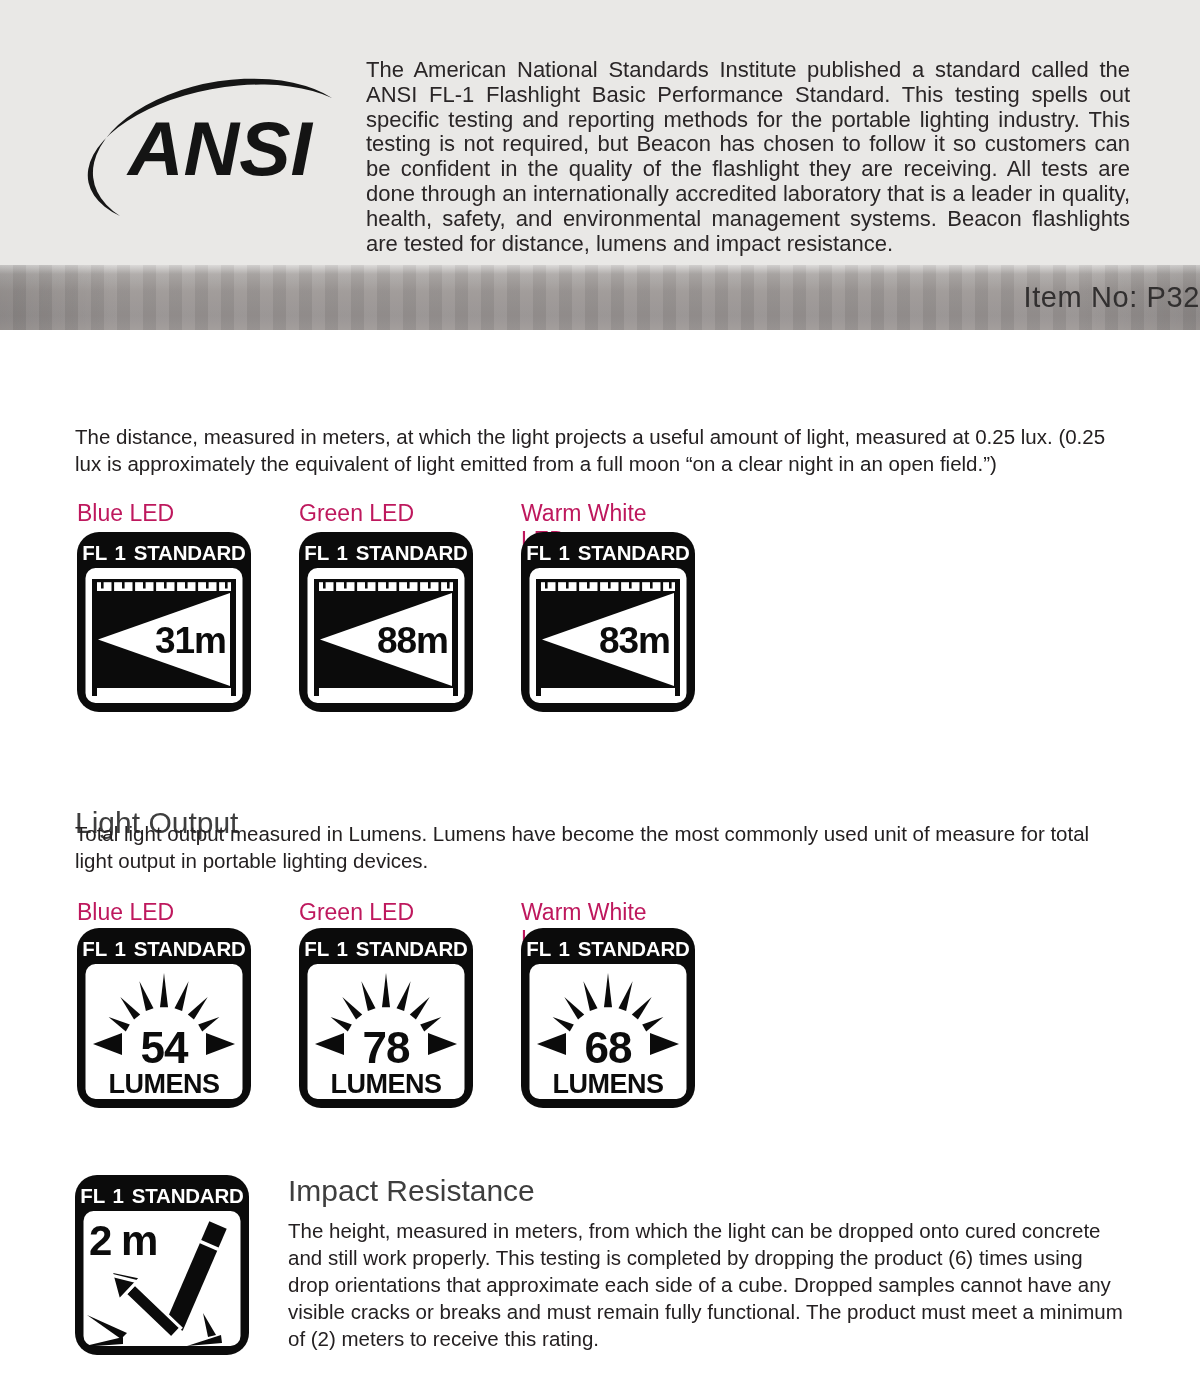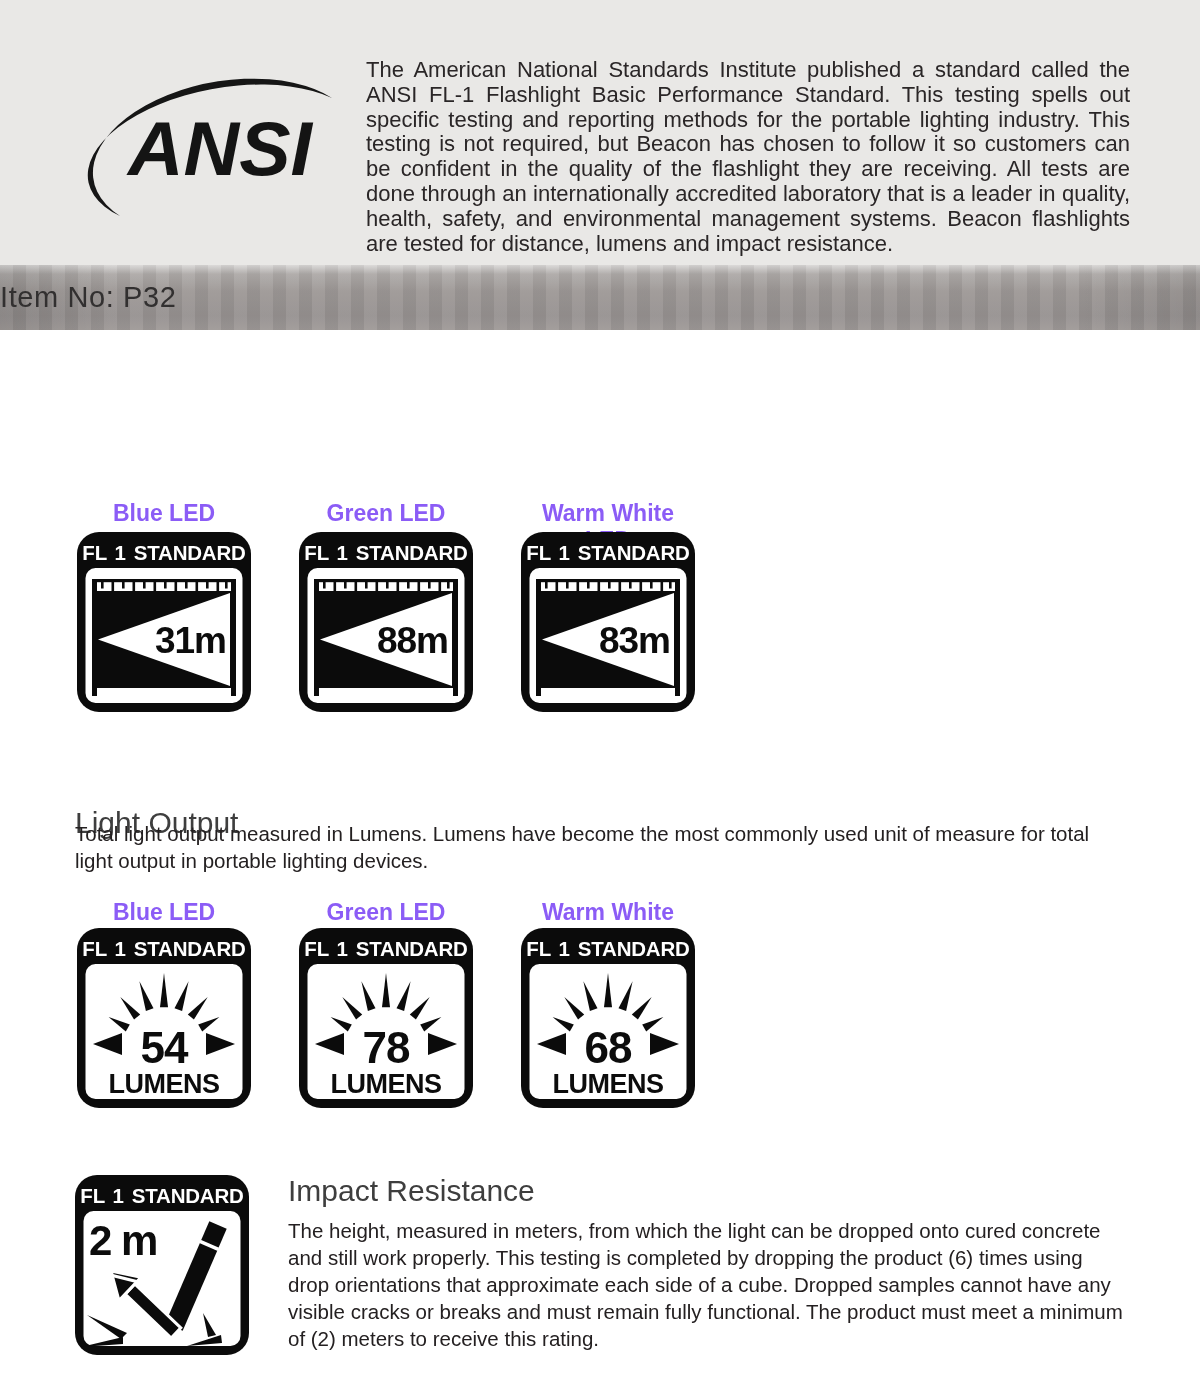--- a/index.html
+++ b/index.html
@@ -16,36 +16,36 @@
     position:absolute; left:366px; top:58px; width:764px; margin:0;
     font-size:22px; line-height:24.8px; text-align:justify; color:#2a2627;
   }
   
   .item-bar {
     position:absolute; left:0; top:265px; width:1200px; height:65px;
     background:
       linear-gradient(90deg, rgba(0,0,0,0.10) 0, rgba(0,0,0,0) 10%, rgba(0,0,0,0) 90%, rgba(0,0,0,0.08) 100%),
       repeating-linear-gradient(90deg, rgba(255,255,255,0.05) 0 13px, rgba(0,0,0,0.045) 13px 26px),
       linear-gradient(180deg,#dad8d7 0,#aeaaa8 14%,#9d9896 40%,#969190 78%,#9e9997 100%);
-    display:flex; align-items:center; justify-content:flex-start;
+    display:flex; align-items:center; justify-content:flex-end;
   }
   .item-bar span { font-size:29px; font-weight:300; letter-spacing:0.6px; color:#323030; }
   
   h2.section { position:absolute; margin:0; font-size:30px; font-weight:300; color:#3e3e3e; }
   .para { position:absolute; margin:0; font-size:20.5px; line-height:27px; color:#242021; }
   #beam-title   { left:75px;  top:379px; }
   #beam-para    { left:75px;  top:423px; width:1045px; }
   #lum-title    { left:75px;  top:806px; }
   #lum-para     { left:75px;  top:820px; width:1045px; }
   #impact-title { left:288px; top:1174px; }
   #impact-para  { left:288px; top:1217px; width:840px; }
   
   .badge-label {
-    position:absolute; width:174px; text-align:center;
-    font-size:23px; font-weight:700; color:#8b5cf6;
+    position:absolute; width:174px; 
+    font-size:23px; font-weight:400; color:#be185d;
   }
   .badge { position:absolute; width:174px; height:180px; }
   .c0 { left:77px; } .c1 { left:299px; } .c2 { left:521px; }
   .beam-label { top:500px; }  .beam-badge { top:532px; }
   .lum-label  { top:899px; }  .lum-badge  { top:928px; }
   .impact-badge { left:75px; top:1175px; }
   
   .fl1        { font:700 20.5px "Liberation Sans", sans-serif; fill:#ffffff; letter-spacing:-0.2px; word-spacing:2.5px; text-anchor:middle; }
   .beam-value { font:700 37px "Liberation Sans", sans-serif; fill:#0c0c0c; text-anchor:end; letter-spacing:-1px; }
   .lum-value  { font:700 44px "Liberation Sans", sans-serif; fill:#0c0c0c; text-anchor:middle; letter-spacing:-1px; }
@@ -118,20 +118,21 @@
       <path class="swoosh" d="M262,32 A131,74 -10 1 0 50,150 A117,58 -10 1 1 262,32 Z"></path>
       <text class="ansi-text" x="58" y="109" textLength="184" lengthAdjust="spacingAndGlyphs">ANSI</text>
     </svg>
     <p class="intro">The American National Standards Institute published a standard called the ANSI FL-1 Flashlight Basic Performance Standard. This testing spells out specific testing and reporting methods for the portable lighting industry. This testing is not required, but Beacon has chosen to follow it so customers can be confident in the quality of the flashlight they are receiving. All tests are done through an internationally accredited laboratory that is a leader in quality, health, safety, and environmental management systems. Beacon flashlights are tested for distance, lumens and impact resistance.</p>
   </header>
 
   <div class="item-bar">
     <span>Item No: P32</span>
   </div>
 
+  <p class="para" id="beam-para">The distance, measured in meters, at which the light projects a useful amount of light, measured at 0.25 lux. (0.25 lux is approximately the equivalent of light emitted from a full moon “on a clear night in an open field.”)</p>
 
   <div class="badge-label beam-label c0">Blue LED</div>
   <div class="badge-label beam-label c1">Green LED</div>
   <div class="badge-label beam-label c2">Warm White LED</div>
 
   <svg class="badge beam-badge c0" viewBox="0 0 174 180">
     <use href="#badge-chrome"></use>
       <use href="#beam-scale"></use>
     <text class="fl1" x="87" y="27.5">FL 1 STANDARD</text>
     <text class="beam-value" x="149" y="121">31m</text>

